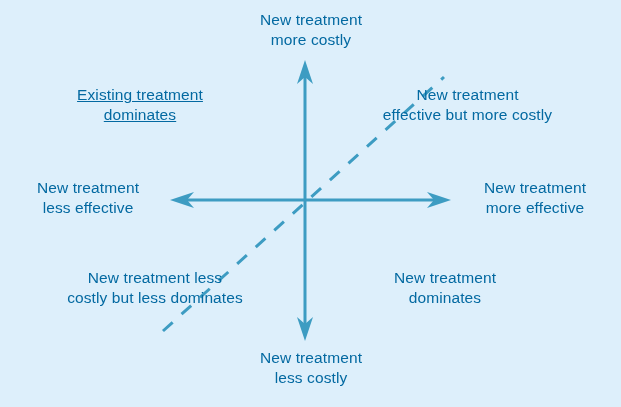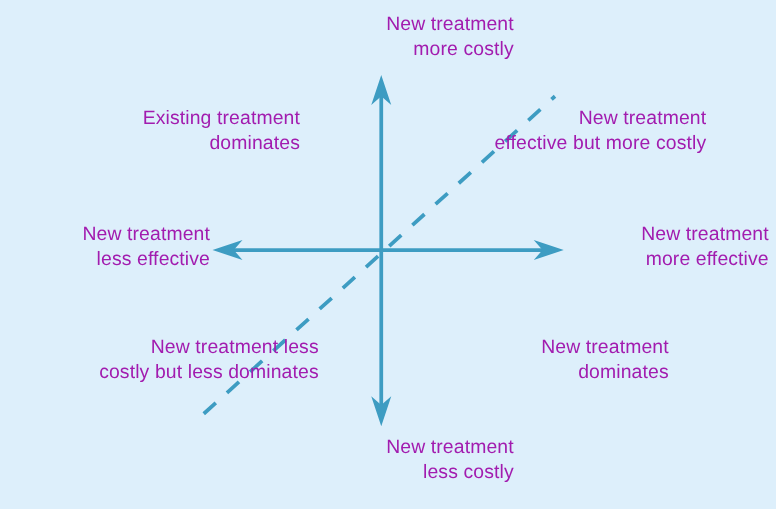--- a/index.html
+++ b/index.html
@@ -21,24 +21,24 @@
   }
   #axes-svg {
     position: absolute;
     left: 0;
     top: 0;
     width: 621px;
     height: 407px;
   }
   .label {
     position: absolute;
-    color: #a21caf;
+    color: #0369a1;
     font-size: 15.5px;
     line-height: 20px;
-    text-align: right;
+    text-align: center;
     white-space: pre-line;
     letter-spacing: 0.1px;
   }
   
   #label-top {
     left: 211px;
     top: 10px;
     width: 200px;
   }
   
@@ -57,20 +57,21 @@
   #label-right {
     left: 455px;
     top: 178px;
     width: 160px;
   }
   
   #label-q2 {
     left: 40px;
     top: 85px;
     width: 200px;
+    text-decoration: underline;
   }
   #label-q1 {
     left: 370px;
     top: 85px;
     width: 195px;
   }
   #label-q3 {
     left: 55px;
     top: 268px;
     width: 200px;

